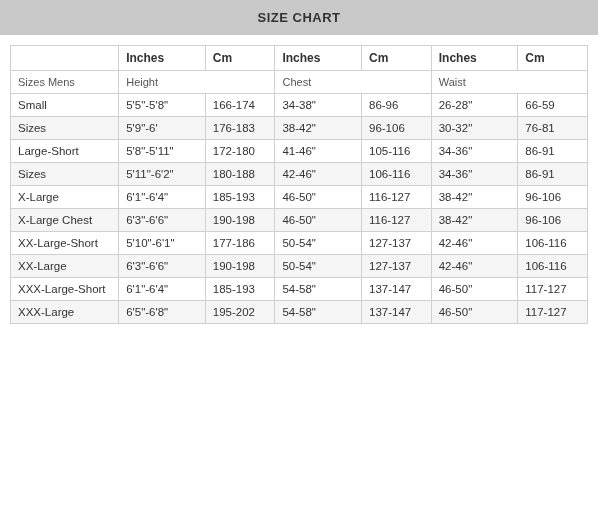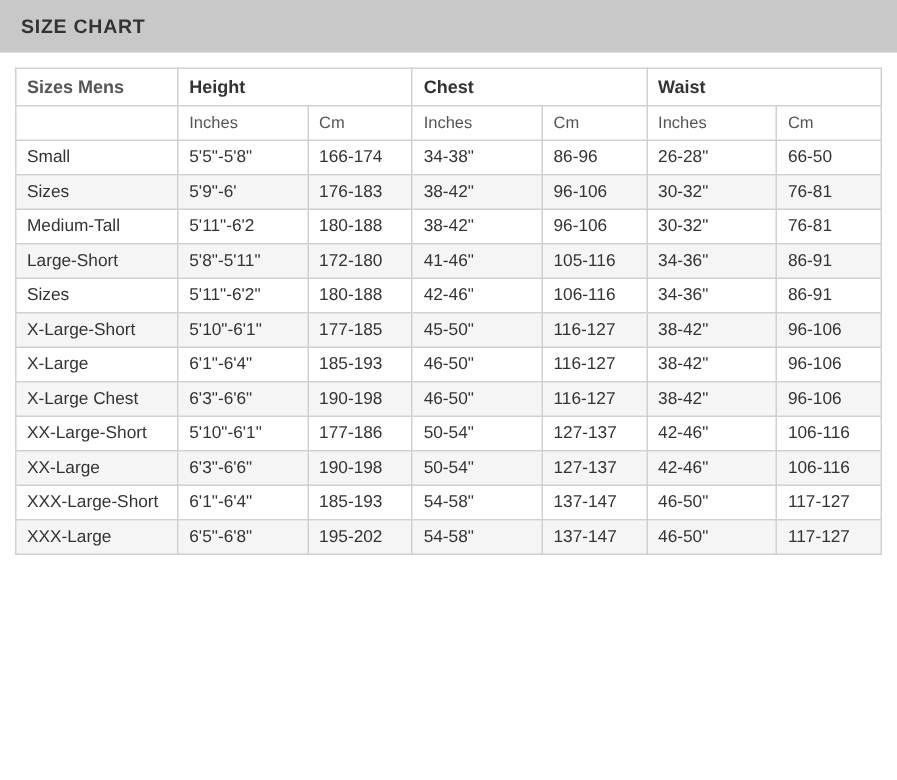--- a/index.html
+++ b/index.html
@@ -10,20 +10,21 @@
       width: 598px;
     }
 
     .header {
       background: #c8c8c8;
       padding: 10px 14px;
       font-size: 13px;
       font-weight: bold;
       color: #333;
       letter-spacing: 0.5px;
+      text-align: center;
     }
 
     .table-container {
       padding: 10px 10px;
     }
 
     table {
       width: 100%;
       border-collapse: collapse;
     }
@@ -69,58 +70,49 @@
   </style>
 </head>
 <body>
 
 <div class="header">SIZE CHART</div>
 
 <div class="table-container">
   <table>
     <thead>
       <tr>
-        <th class="col-size sizes-header">Sizes Mens</th>
-        <th colspan="2">Height</th>
-        <th colspan="2">Chest</th>
-        <th colspan="2">Waist</th>
-      </tr>
-      <tr>
         <th class="col-size"></th>
         <th class="col-in">Inches</th>
         <th class="col-cm">Cm</th>
         <th class="col-in">Inches</th>
         <th class="col-cm">Cm</th>
         <th class="col-in">Inches</th>
         <th class="col-cm">Cm</th>
+      </tr>
+      <tr>
+        <th class="col-size sizes-header">Sizes Mens</th>
+        <th colspan="2">Height</th>
+        <th colspan="2">Chest</th>
+        <th colspan="2">Waist</th>
       </tr>
     </thead>
     <tbody id="table-body">
     <tr>
           <td>Small</td>
           <td>5'5"-5'8"</td>
           <td>166-174</td>
           <td>34-38"</td>
           <td>86-96</td>
           <td>26-28"</td>
-          <td>66-50</td>
+          <td>66-59</td>
         </tr>
         <tr>
           <td>Sizes</td>
           <td>5'9"-6'</td>
           <td>176-183</td>
-          <td>38-42"</td>
-          <td>96-106</td>
-          <td>30-32"</td>
-          <td>76-81</td>
-        </tr>
-        <tr>
-          <td>Medium-Tall</td>
-          <td>5'11"-6'2</td>
-          <td>180-188</td>
           <td>38-42"</td>
           <td>96-106</td>
           <td>30-32"</td>
           <td>76-81</td>
         </tr>
         <tr>
           <td>Large-Short</td>
           <td>5'8"-5'11"</td>
           <td>172-180</td>
           <td>41-46"</td>
@@ -129,29 +121,20 @@
           <td>86-91</td>
         </tr>
         <tr>
           <td>Sizes</td>
           <td>5'11"-6'2"</td>
           <td>180-188</td>
           <td>42-46"</td>
           <td>106-116</td>
           <td>34-36"</td>
           <td>86-91</td>
-        </tr>
-        <tr>
-          <td>X-Large-Short</td>
-          <td>5'10"-6'1"</td>
-          <td>177-185</td>
-          <td>45-50"</td>
-          <td>116-127</td>
-          <td>38-42"</td>
-          <td>96-106</td>
         </tr>
         <tr>
           <td>X-Large</td>
           <td>6'1"-6'4"</td>
           <td>185-193</td>
           <td>46-50"</td>
           <td>116-127</td>
           <td>38-42"</td>
           <td>96-106</td>
         </tr>

